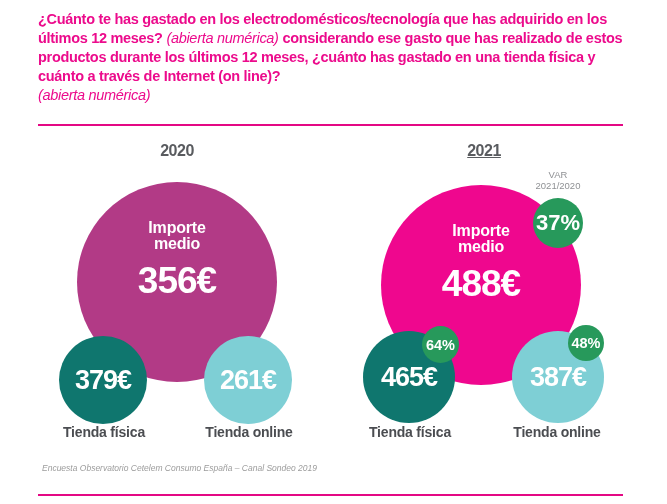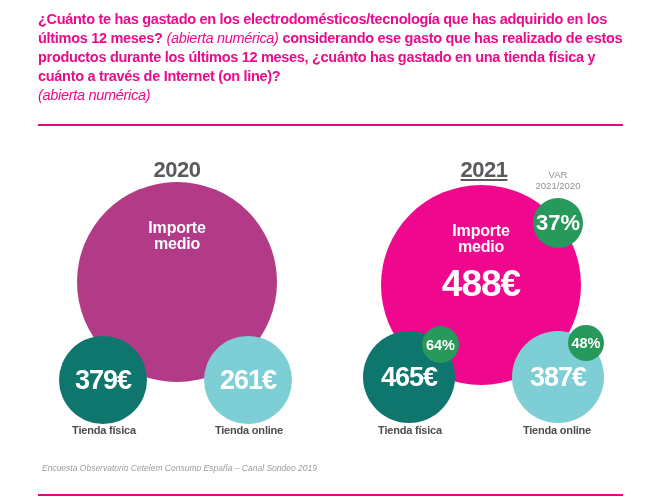--- a/index.html
+++ b/index.html
@@ -14,22 +14,22 @@
     color:#ec0b8c;font-weight:bold;
   }
   .seg-italic{font-style:italic;font-weight:400;}
   .seg-block{display:block;}
   
   .rule{position:absolute;left:38px;width:585px;height:2px;background:#e40884;}
   .rule-top{top:124px;}
   .rule-bottom{top:494px;}
   
   .year{
-    position:absolute;top:157px;width:200px;text-align:center;
-    font-size:22px;font-weight:bold;color:#595b5f;letter-spacing:-0.5px;
+    position:absolute;top:142px;width:200px;text-align:center;
+    font-size:16px;font-weight:bold;color:#595b5f;letter-spacing:-0.5px;
   }
   .year-2020{left:77px;}
   .year-2021{left:384px;text-decoration:underline;}
   
   .bubble{position:absolute;border-radius:50%;}
   .main-bubble{width:200px;height:200px;z-index:1;}
   .main-2020{left:77px;top:182px;background:#b23a86;}
   .main-2021{left:381px;top:185px;background:#ef078e;}
   .bubble-label{
     position:absolute;top:38px;left:0;width:100%;text-align:center;
@@ -59,21 +59,21 @@
   .badge-37{left:533px;top:198px;width:50px;height:50px;font-size:22px;}
   .badge-23{left:422px;top:326px;width:37px;height:37px;font-size:14.5px;}
   .badge-48{left:568px;top:325px;width:36px;height:36px;font-size:14.5px;}
   .var-header{
     position:absolute;left:523px;top:170px;width:70px;text-align:center;
     font-size:9.5px;line-height:10.5px;color:#8f9194;white-space:pre-line;
   }
   
   .caption{
     position:absolute;top:424px;width:120px;text-align:center;
-    font-size:11px;font-weight:bold;color:#4b4d51;letter-spacing:-0.2px;
+    font-size:14px;font-weight:bold;color:#4b4d51;letter-spacing:-0.2px;
   }
   .cap-fisica-2020{left:44px;}
   .cap-online-2020{left:189px;}
   .cap-fisica-2021{left:350px;}
   .cap-online-2021{left:497px;}
   
   .footer{
     position:absolute;left:42px;top:462px;
     font-size:8.5px;line-height:12px;font-style:italic;color:#9c9c9c;
   }
@@ -89,20 +89,21 @@
   </div>
 
   <div class="rule rule-top"></div>
 
   <div>
     <div class="year year-2020">2020</div>
 
     <div class="bubble main-bubble main-2020">
       <div class="bubble-label">Importe
 medio</div>
+      <div class="main-value">356€</div>
     </div>
 
     <div class="bubble small-bubble teal-dark fisica-2020">
       <span>379€</span>
     </div>
 
     <div class="bubble small-bubble teal-light online-2020">
       <span>261€</span>
     </div>
 

